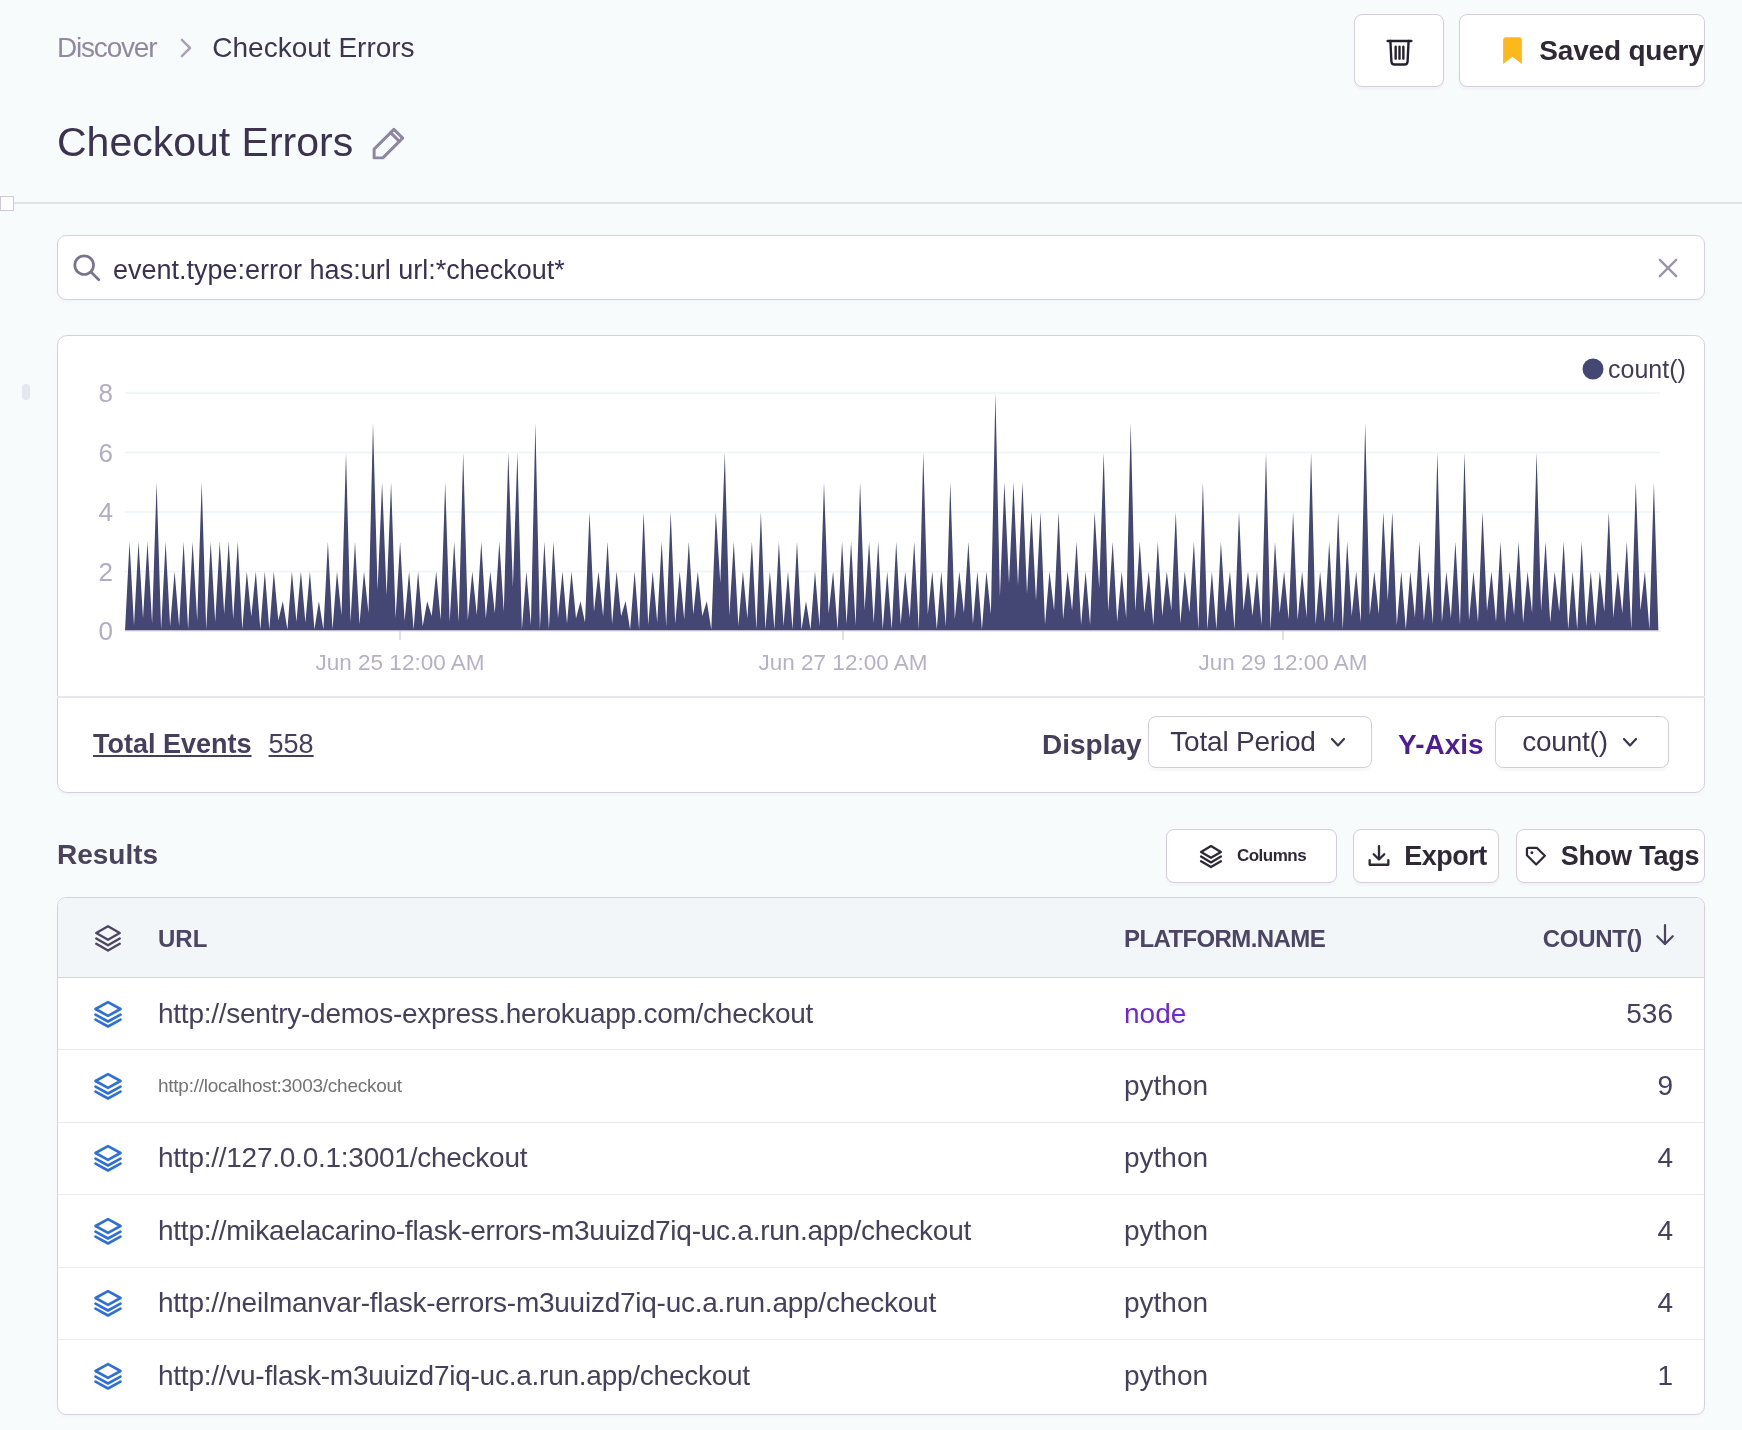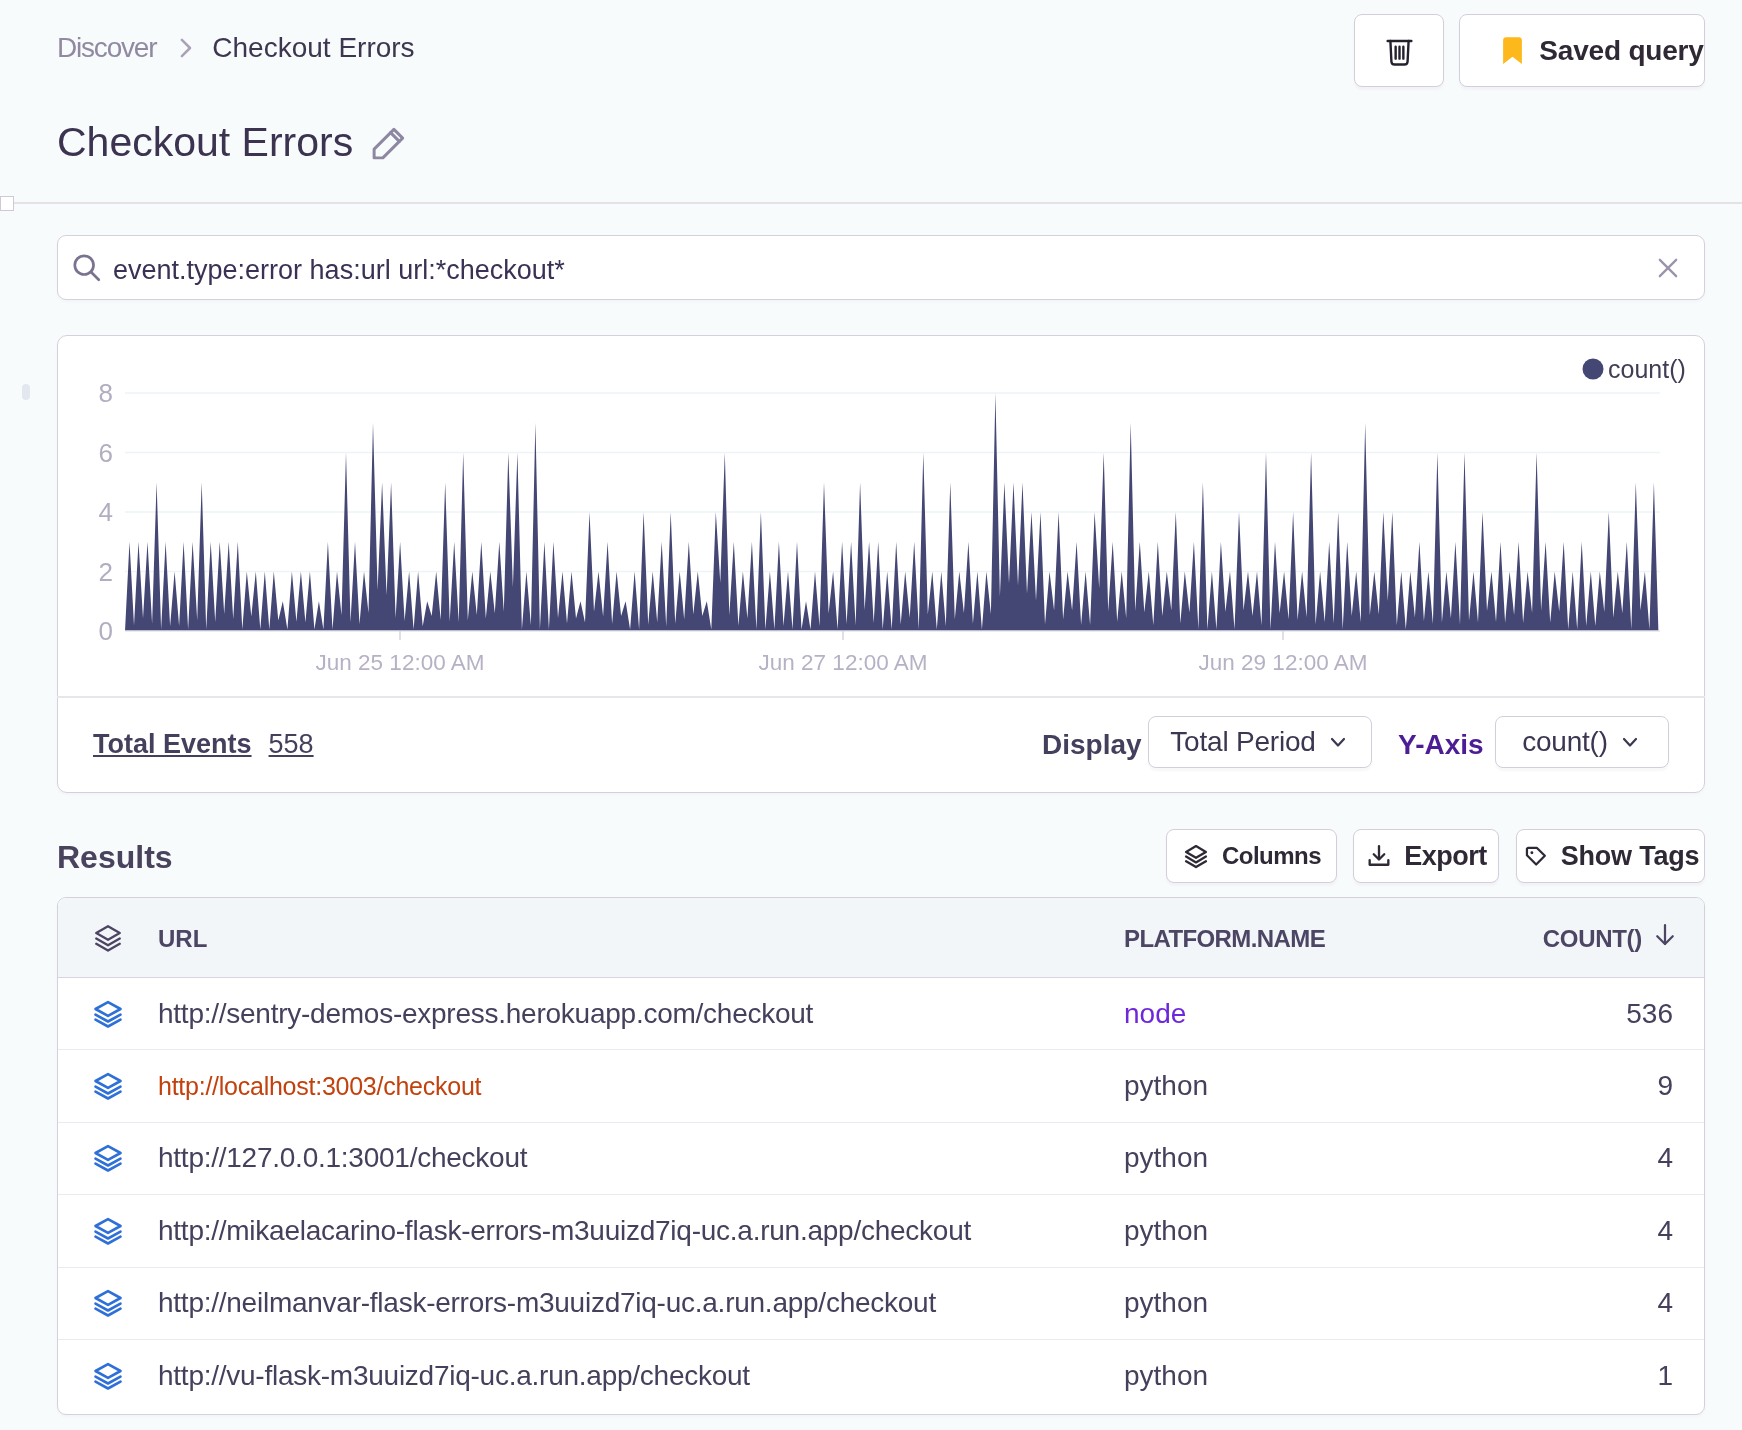--- a/index.html
+++ b/index.html
@@ -93,22 +93,22 @@
 <div class="abs" style="left:93px; top:729px; font-size:27px; color:#453e5c;text-decoration:underline;"><b>Total Events</b><span style="margin-left:17px;">558</span></div>
 <div class="abs" style="left:1042px; top:729px; font-size:28px; color:#453e5c; font-weight:bold;">Display</div>
 <div class="btn" style="left:1148px; top:716px; width:224px; height:52px; font-size:28px; font-weight:normal; color:#3d3651;">Total Period<svg width="24" height="24" viewBox="0 0 24 24" fill="none" stroke="#3d3651" stroke-width="2.2" stroke-linecap="round" stroke-linejoin="round" style="margin-left:10px;">
         <path d="M6 9 L12 15.5 L18 9"></path>
       </svg></div>
 <div class="abs" style="left:1398px; top:729px; font-size:28px; color:#4c1d95; font-weight:bold;">Y-Axis</div>
 <div class="btn" style="left:1495px; top:716px; width:174px; height:52px; font-size:28px; font-weight:normal; color:#3d3651;">count()<svg width="24" height="24" viewBox="0 0 24 24" fill="none" stroke="#3d3651" stroke-width="2.2" stroke-linecap="round" stroke-linejoin="round" style="margin-left:10px;">
         <path d="M6 9 L12 15.5 L18 9"></path>
       </svg></div>
 
-<div class="abs" style="left:57px; top:839px; font-size:32px; font-weight:bold; color:#49435e;">Results</div>
-<div class="btn" style="left:1166px; top:829px; width:171px; height:54px; font-size:24px; letter-spacing:-0.5px;">
+<div class="abs" style="left:57px; top:839px; font-size:28px; font-weight:bold; color:#49435e;">Results</div>
+<div class="btn" style="left:1166px; top:829px; width:171px; height:54px; font-size:17px; letter-spacing:-0.5px;">
   <svg width="28" height="28" viewBox="0 0 24 24" fill="none" stroke="#2f2936" stroke-width="2" stroke-linejoin="round" stroke-linecap="round" style="margin-right:12px;">
         <path d="M12 3.5 L20.5 8.5 L12 13.5 L3.5 8.5 Z"></path>
         <path d="M3.5 12.5 L12 17.5 L20.5 12.5"></path>
         <path d="M3.5 16.5 L12 21.5 L20.5 16.5"></path>
       </svg>
   Columns
 </div>
 <div class="btn" style="left:1353px; top:829px; width:146px; height:54px; font-size:27px; letter-spacing:-0.5px;">
   <svg width="28" height="28" viewBox="0 0 24 24" fill="none" stroke="#2f2936" stroke-width="2" stroke-linejoin="round" stroke-linecap="round" style="margin-right:11px;">
         <path d="M12 3.5 V14.5"></path>
@@ -150,21 +150,21 @@
     <div style="position:absolute; left:100px; top:50%; transform:translateY(-50%); font-size:28px; color:#46405c; letter-spacing:-0.25px;">http://sentry-demos-express.herokuapp.com/checkout</div>
     <div style="position:absolute; left:1066px; top:50%; transform:translateY(-50%); font-size:28px; color:#6d28d9;">node</div>
     <div style="position:absolute; right:31px; top:50%; transform:translateY(-50%); font-size:28px; color:#46405c;">536</div>
   </div>
   <div style="position:absolute; left:0; top:152.4px; width:100%; height:72.4px; border-bottom:1.5px solid #eceaf0;">
     <div style="position:absolute; left:35px; top:50%; transform:translateY(-50%); height:30px;"><svg width="30" height="30" viewBox="0 0 24 24" fill="none" stroke="#2e6fd8" stroke-width="2.1" stroke-linejoin="round" stroke-linecap="round">
             <path d="M12 2.5 L22 8 L12 13.5 L2 8 Z"></path>
             <path d="M2 12.5 L12 18 L22 12.5"></path>
             <path d="M2 16.5 L12 22 L22 16.5"></path>
           </svg></div>
-    <div style="position:absolute; left:100px; top:50%; transform:translateY(-50%); font-size:25px; color:#c2410c; letter-spacing:-0.25px;">http://localhost:3003/checkout</div>
+    <div style="position:absolute; left:100px; top:50%; transform:translateY(-50%); font-size:19px; color:#737373; letter-spacing:-0.25px;">http://localhost:3003/checkout</div>
     <div style="position:absolute; left:1066px; top:50%; transform:translateY(-50%); font-size:28px; color:#46405c;">python</div>
     <div style="position:absolute; right:31px; top:50%; transform:translateY(-50%); font-size:28px; color:#46405c;">9</div>
   </div>
   <div style="position:absolute; left:0; top:224.8px; width:100%; height:72.4px; border-bottom:1.5px solid #eceaf0;">
     <div style="position:absolute; left:35px; top:50%; transform:translateY(-50%); height:30px;"><svg width="30" height="30" viewBox="0 0 24 24" fill="none" stroke="#2e6fd8" stroke-width="2.1" stroke-linejoin="round" stroke-linecap="round">
             <path d="M12 2.5 L22 8 L12 13.5 L2 8 Z"></path>
             <path d="M2 12.5 L12 18 L22 12.5"></path>
             <path d="M2 16.5 L12 22 L22 16.5"></path>
           </svg></div>
     <div style="position:absolute; left:100px; top:50%; transform:translateY(-50%); font-size:28px; color:#46405c; letter-spacing:-0.25px;">http://127.0.0.1:3001/checkout</div>

